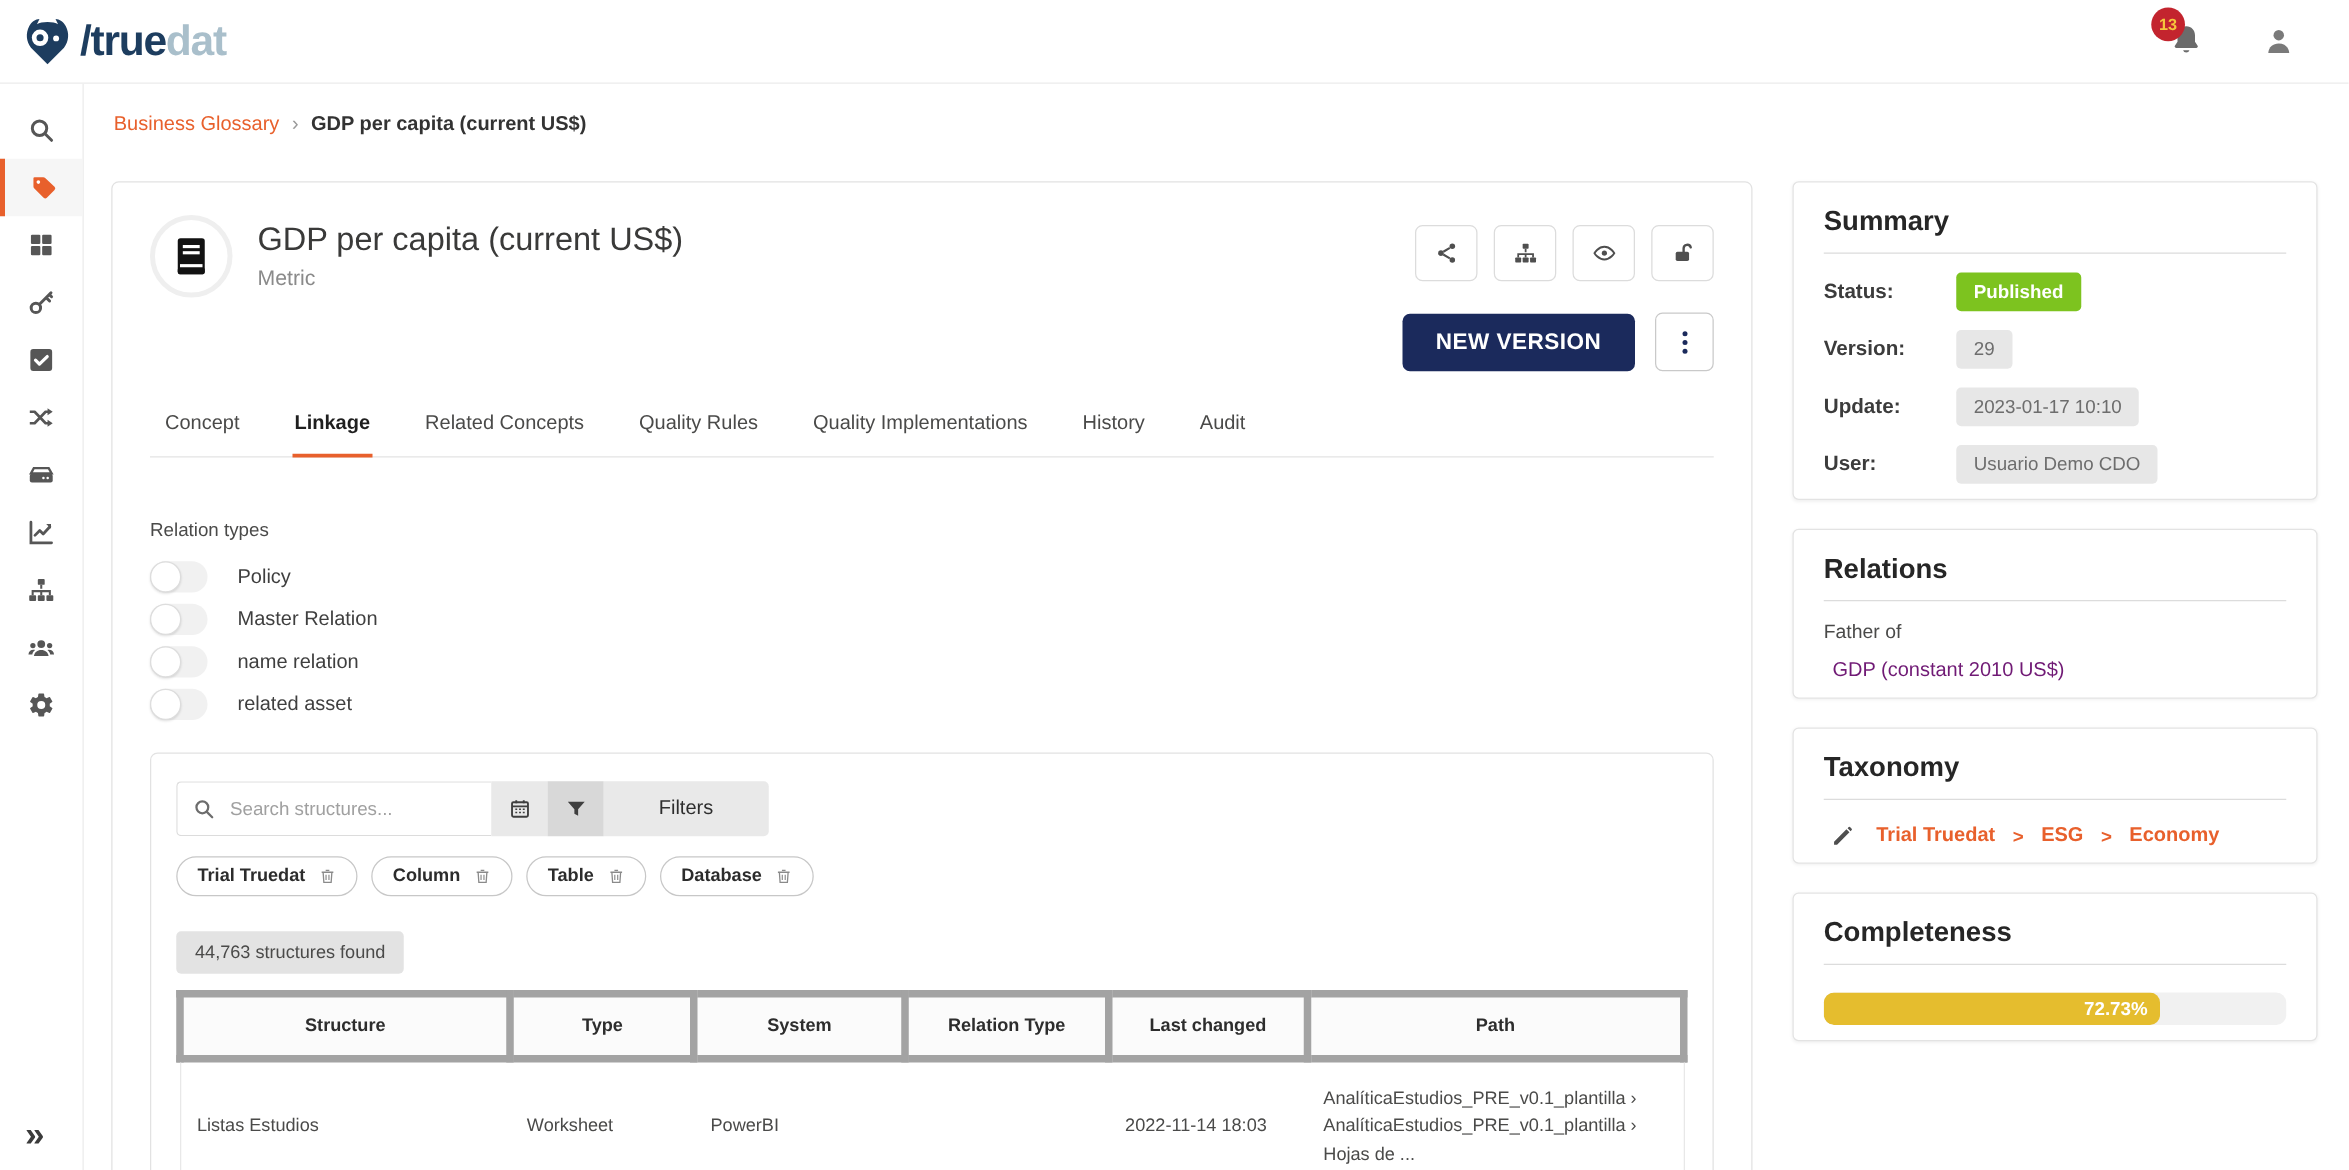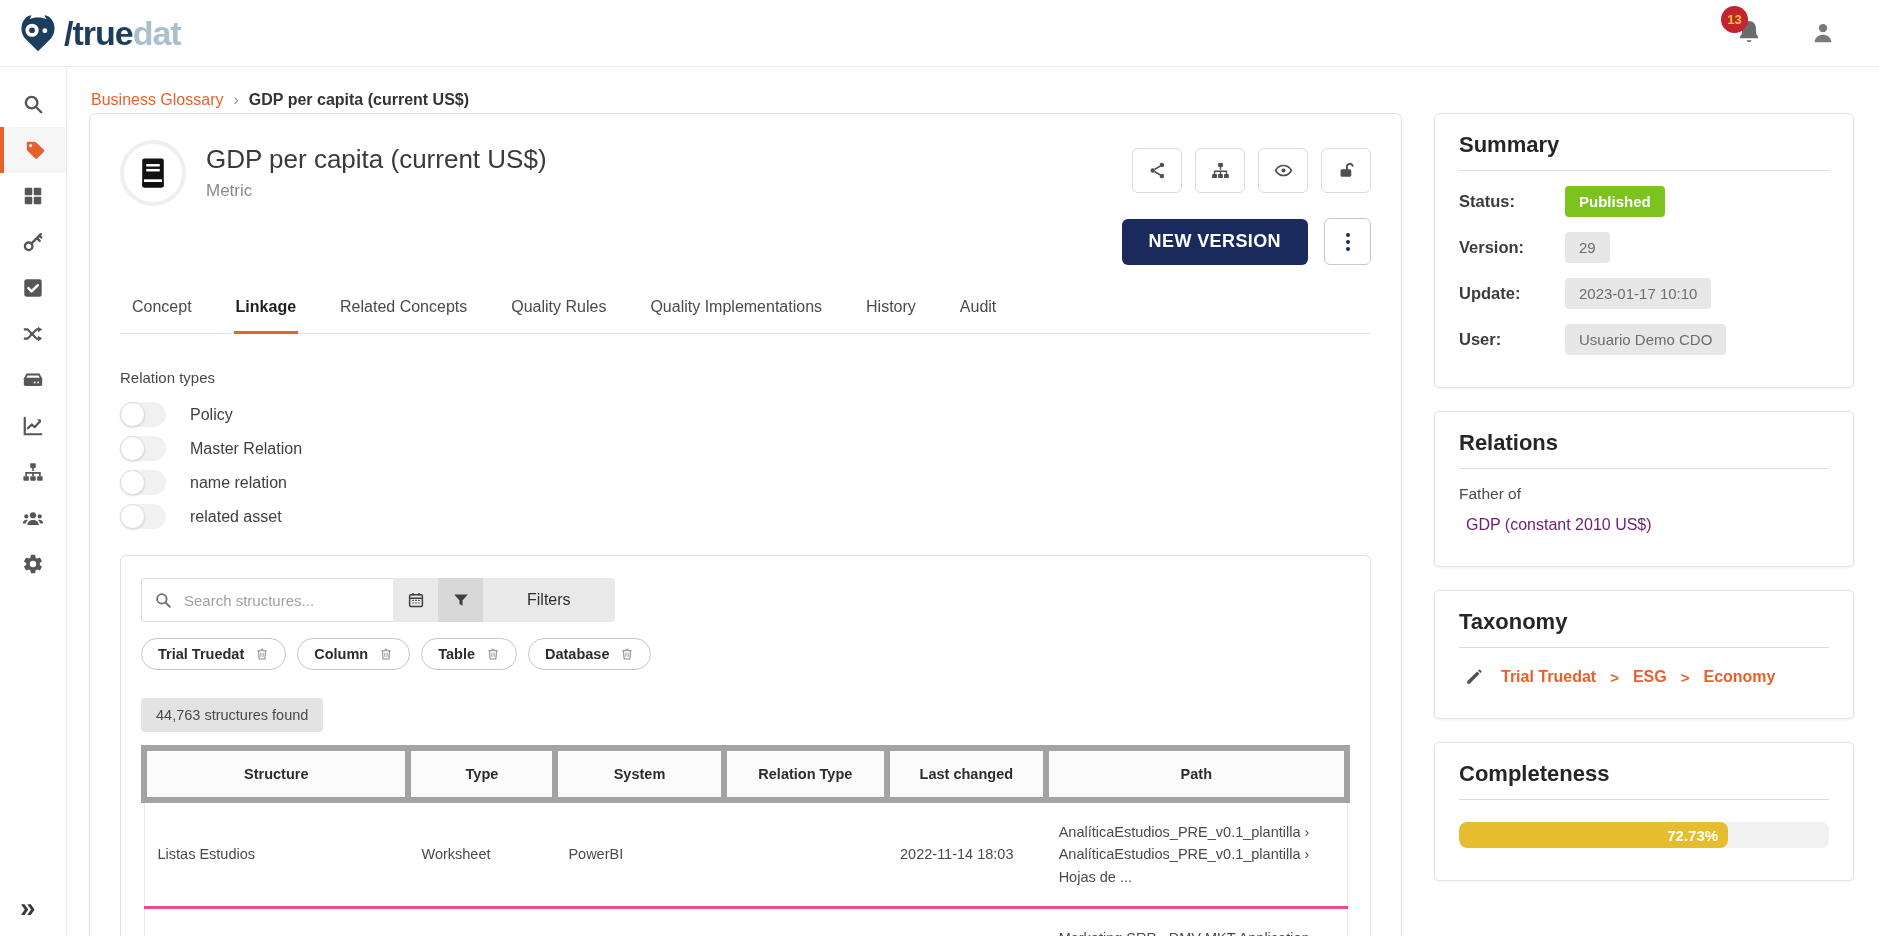--- a/index.html
+++ b/index.html
@@ -30,21 +30,21 @@
              display:flex; flex-direction:column; align-items:stretch; padding-top:14px; background:#fff; z-index:4; }
   .nav-item { height:46px; display:flex; align-items:center; justify-content:center;
               color:#565656; cursor:pointer; }
   .nav-item svg { width:22px; height:22px; }
   .nav-item.active { color:#e8602c; background:#f6f6f6; border-left:4px solid #e8602c; }
   .nav-collapse { margin-top:auto; padding:0 0 14px 20px; font-size:28px; font-weight:700;
                   color:#3b3b3b; cursor:pointer; line-height:1; }
 
   
   .content { margin-left:67px; padding:22px 26px 0 22px; }
-  .breadcrumb { font-size:16px; margin:2px 0 4px 2px; display:flex; gap:10px; align-items:center; }
+  .breadcrumb { font-size:16px; margin:2px 0 36px 2px; display:flex; gap:10px; align-items:center; }
   .breadcrumb .bc-link { color:#e8602c; cursor:pointer; }
   .breadcrumb .bc-sep { color:#9a9a9a; }
   .breadcrumb .bc-current { color:#333; font-weight:600; }
   .cols { display:flex; gap:32px; align-items:flex-start; }
 
   
   .main-card { width:1313px; flex:0 0 1313px; border:1px solid #e2e2e2; border-radius:6px;
                padding:26px 30px; background:#fff; min-height:900px; }
   .concept-header { position:relative; display:flex; gap:20px; min-height:120px; }
   .avatar { width:66px; height:66px; border-radius:50%; border:4px solid #efefef;
@@ -64,21 +64,21 @@
   .kebab-btn { width:47px; height:47px; border:1px solid #c9c9c9; border-radius:6px; background:#fff;
                display:flex; flex-direction:column; gap:3px; align-items:center; justify-content:center; cursor:pointer; }
   .kebab-btn .dot { width:4px; height:4px; border-radius:50%; background:#1b2a5c; }
 
   
   .tabs { margin-top:30px; border-bottom:1px solid #e3e3e3; display:flex; gap:40px; padding-left:10px; }
   .tab { font-size:16px; color:#4a4a49; padding:8px 2px 15px; cursor:pointer; }
   .tab.active { font-weight:700; color:#1f1f1f; border-bottom:3px solid #e8602c; margin-bottom:-1px; }
 
   
-  .relation-types { margin-top:35px; }
+  .relation-types { margin-top:50px; }
   .rt-label { font-size:15px; color:#4a4a49; margin-bottom:16px; }
   .rt-row { display:flex; align-items:center; gap:24px; margin-bottom:9px; }
   .toggle { width:46px; height:25px; background:#f1f1f1; border-radius:13px; position:relative;
             cursor:pointer; flex:0 0 46px; }
   .toggle .knob { position:absolute; left:0; top:0; width:25px; height:25px; border-radius:50%;
                   background:#fff; border:1px solid #ddd; box-shadow:0 1px 2px rgba(0,0,0,.12); }
   .rt-name { font-size:16px; color:#3f3f3f; }
 
   
   .structures-panel { margin-top:26px; border:1px solid #e2e2e2; border-radius:6px; padding:22px 20px 0; }
@@ -107,21 +107,21 @@
   .struct-table th { background:#fbfbfb; border:6px solid #a3a3a3; text-align:center; font-weight:700;
                      color:#2d2d2d; padding:15px 13px; }
   .struct-table td { border-top:3px solid #ec4899; padding:18px 13px; color:#4a4a49;
                      vertical-align:middle; line-height:1.55; }
   .struct-table tr td:first-child { border-left:1px solid #e8e8e8; }
   .struct-table tr td:last-child { border-right:1px solid #e8e8e8; }
 
   
   .right-col { width:420px; flex:0 0 420px; display:flex; flex-direction:column; gap:23px; }
   .panel { background:#fff; border:1px solid #e3e3e3; border-radius:5px;
-           box-shadow:0 1px 3px rgba(0,0,0,.06); padding:18px 24px 32px; }
+           box-shadow:0 1px 3px rgba(0,0,0,.06); padding:18px 24px 12px; }
   .panel-title { font-size:22px; font-weight:700; color:#262626; margin:0; padding-bottom:12px;
                  border-bottom:1px solid #dcdcdc; }
   .srow { display:flex; align-items:center; margin-top:15px; }
   .srow .lbl { width:106px; font-size:16.5px; font-weight:700; color:#3c3c3c; }
   .badge { border-radius:4px; padding:7px 14px; font-size:15px; background:#e7e7e7; color:#6d6d6d;
            display:inline-block; }
   .badge.green { background:#7dc31f; color:#fff; font-weight:700; }
   .rel-group { font-size:15.5px; color:#4a4a49; margin-top:16px; }
   .rel-link { display:block; color:#701a75; font-size:16px; margin-top:13px; padding-left:7px; cursor:pointer; }
   .tax-row { display:flex; align-items:center; gap:18px; margin-top:20px; padding-left:6px; }

